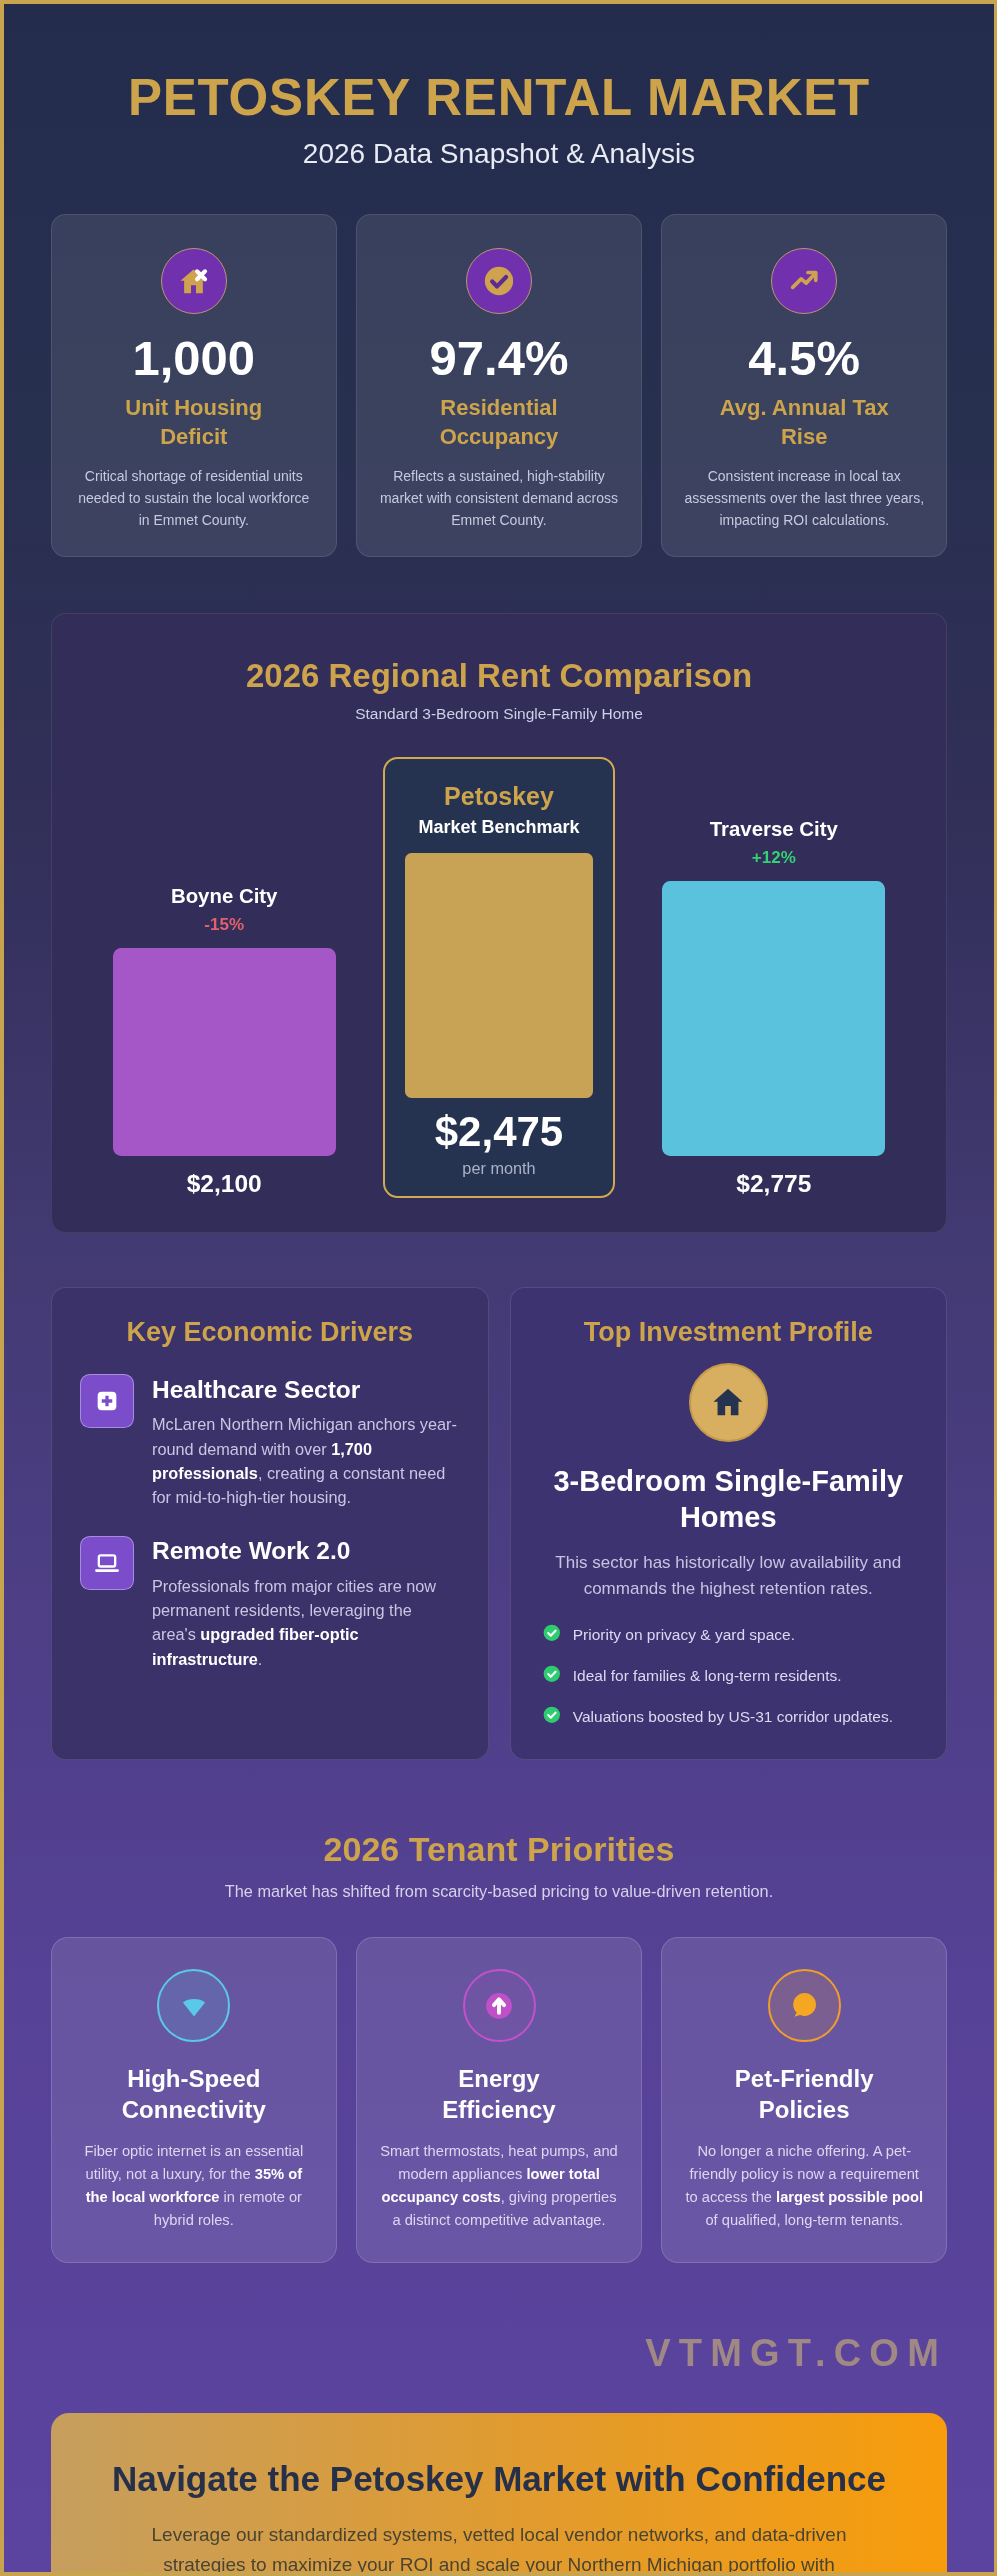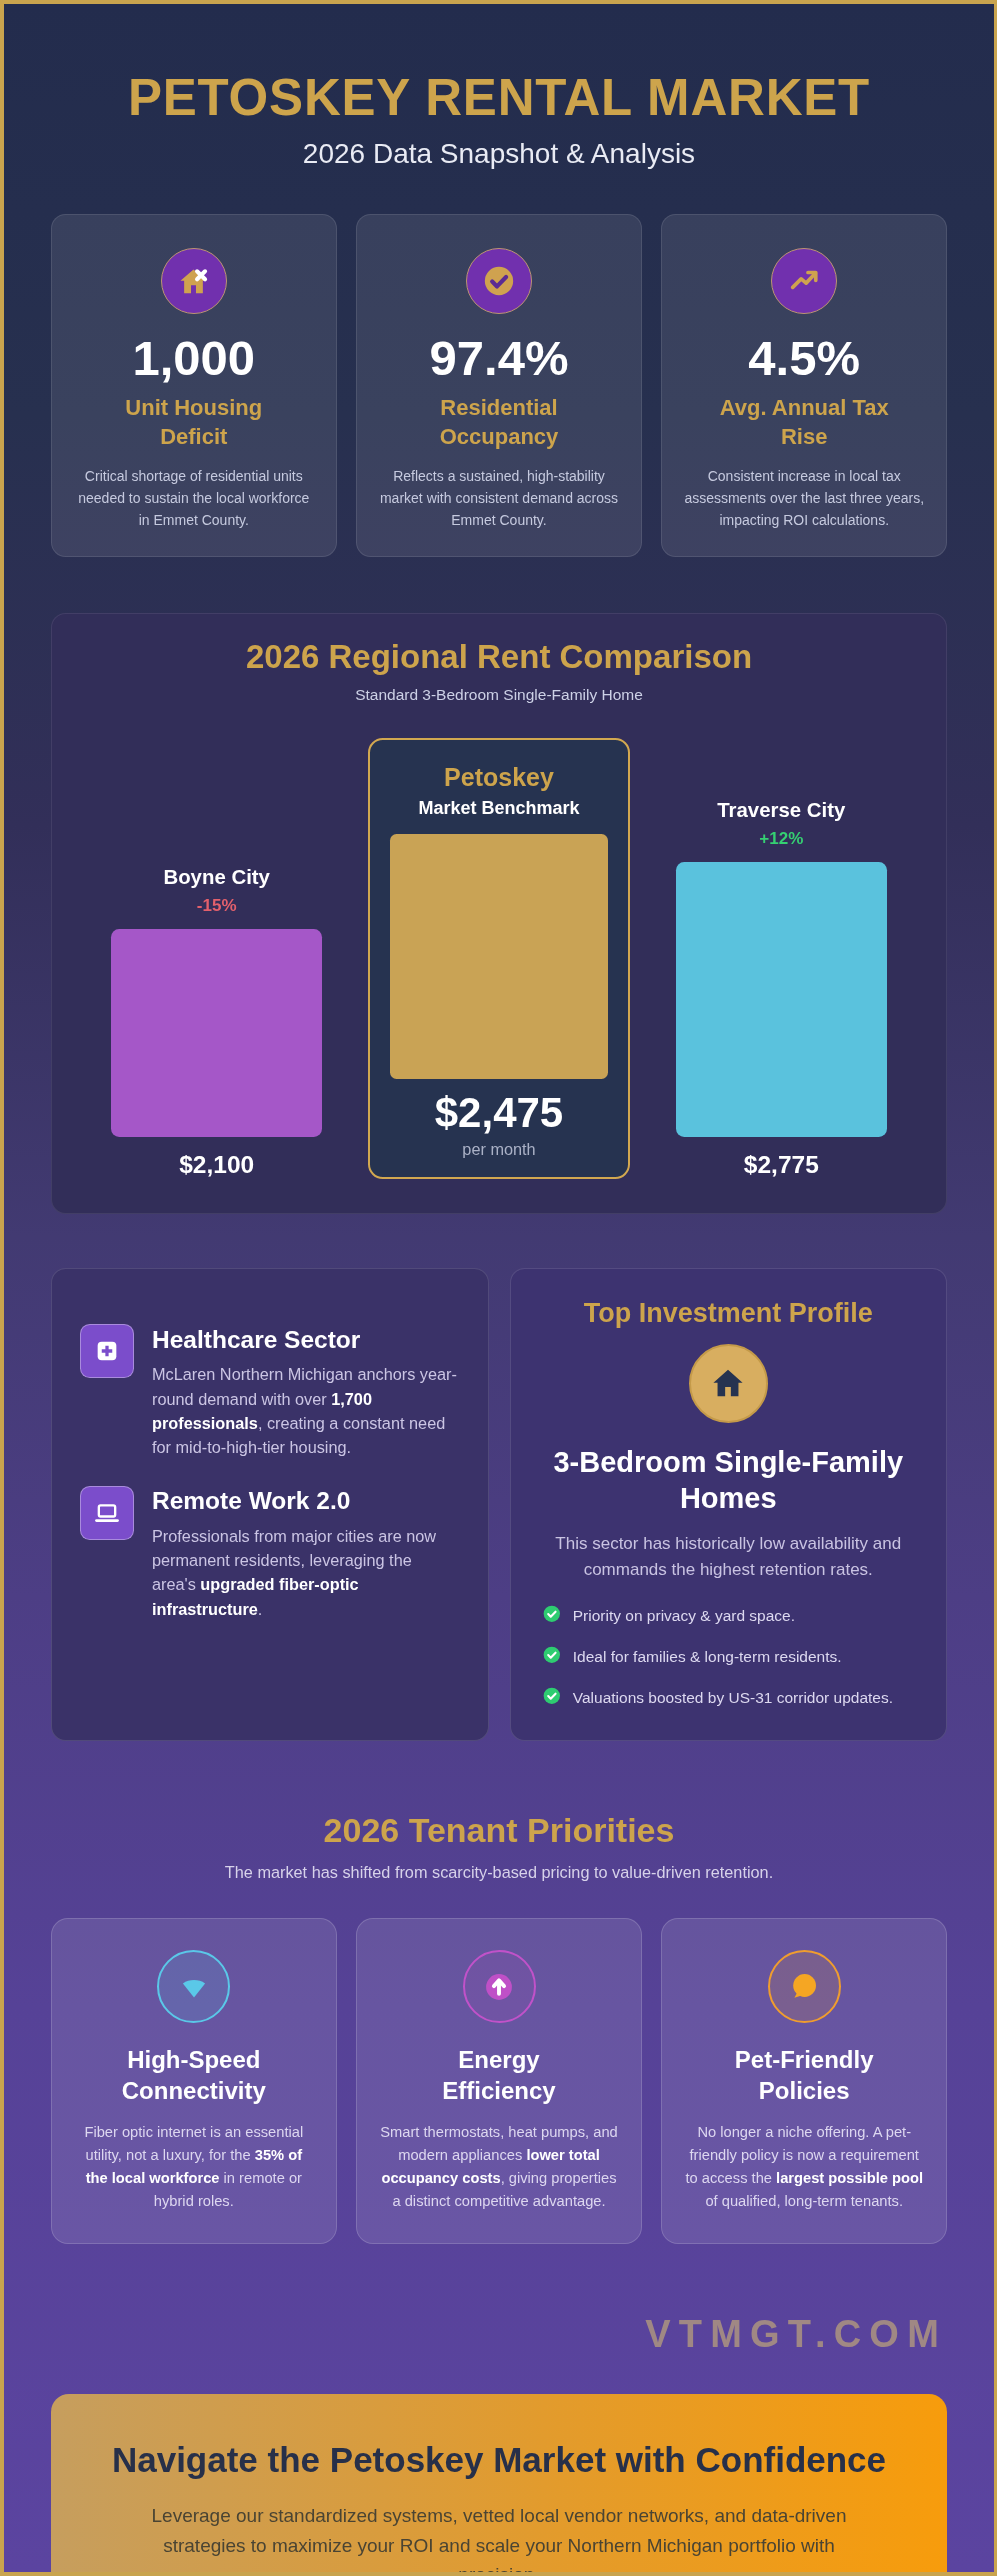--- a/index.html
+++ b/index.html
@@ -19,32 +19,32 @@
   .stats-row{display:flex;gap:19.6px;margin-top:44px;}
   .stat-card{flex:1;background:rgba(255,255,255,0.09);border:0.8px solid rgba(255,255,255,0.10);
     border-radius:14.7px;padding:33px 21px 24.5px;text-align:center;min-height:331px;box-sizing:border-box;}
   .stat-circle{width:64px;height:64px;border-radius:50%;background:#7130ae;border:1.6px solid #bd9472;
     margin:0 auto;display:flex;align-items:center;justify-content:center;}
   .stat-value{font-size:49px;font-weight:800;margin-top:19.6px;line-height:1;}
   .stat-label{font-size:22px;font-weight:700;color:#cda44c;margin:11.4px auto 0;line-height:1.3;max-width:188px;}
   .stat-desc{font-size:14px;color:#c6cadf;line-height:1.55;margin:14.7px auto 0;max-width:245px;}
   
   .chart-card{margin-top:56px;background:#322e59;border:0.8px solid rgba(255,255,255,0.08);
-    border-radius:14.7px;padding:24px 33px 34px;}
+    border-radius:14.7px;padding:43px 33px 34px;}
   .chart-title{text-align:center;margin:0;font-size:33px;font-weight:800;color:#cda44c;}
   .chart-sub{text-align:center;margin:9.8px 0 0;font-size:15.5px;color:#cdd1e6;}
   .chart-row{display:flex;align-items:flex-end;justify-content:space-between;gap:19.6px;margin-top:34px;}
   .chart-col{flex:1;display:flex;flex-direction:column;align-items:center;}
   .city-label{font-size:20.4px;font-weight:700;}
   .delta{font-size:17px;font-weight:700;margin:6.5px 0 13px;}
   .delta.neg{color:#e2606c;}
   .delta.pos{color:#35d072;}
   .bar{width:80%;border-radius:8.2px;}
   .price{font-size:24.5px;font-weight:800;margin-top:14.7px;}
-  .petoskey-card{width:262px;box-sizing:border-box;background:#263350;border:2.5px solid #d2a850;
+  .petoskey-card{width:232px;box-sizing:border-box;background:#263350;border:2.5px solid #d2a850;
     border-radius:14.7px;padding:23px 19.6px 18px;display:flex;flex-direction:column;align-items:center;}
   .p-name{font-size:25px;font-weight:800;color:#cda44c;}
   .p-badge{font-size:18px;font-weight:700;color:#ffffff;margin-top:6.5px;}
   .p-bar{width:100%;border-radius:6.5px;margin-top:14.7px;}
   .p-price{font-size:42px;font-weight:800;margin-top:13px;line-height:1;}
   .p-unit{font-size:16.3px;color:#aab1c6;margin-top:6.5px;}
   
   .two-col{display:flex;gap:21px;margin-top:54px;align-items:stretch;}
   .panel{flex:1;border-radius:14.7px;padding:29px 28px;box-sizing:border-box;}
   .drivers-panel{background:#3a3268;border:0.8px solid rgba(255,255,255,0.12);}
@@ -163,20 +163,21 @@
           <div class="bar" style="height: 275px; background: rgb(90, 194, 221);"></div>
           <div class="price">$2,775</div>
         </div>
 
       </div>
     </section>
 
     <section class="two-col">
 
       <div class="panel drivers-panel">
+        <h3 class="panel-title">Key Economic Drivers</h3>
 
         <div class="driver-item">
           <div class="driver-icon">
             <svg width="28" height="28" viewBox="0 0 24 24" aria-hidden="true">
               <rect x="4" y="4" width="16" height="16" rx="3.5" fill="#ffffff"></rect>
               <path d="M10.6 7.5 h2.8 v3.1 h3.1 v2.8 h-3.1 v3.1 h-2.8 v-3.1 H7.5 v-2.8 h3.1 z" fill="#7b4dcb"></path>
             </svg>
           </div>
           <div>
             <h4 class="driver-heading">Healthcare Sector</h4>

